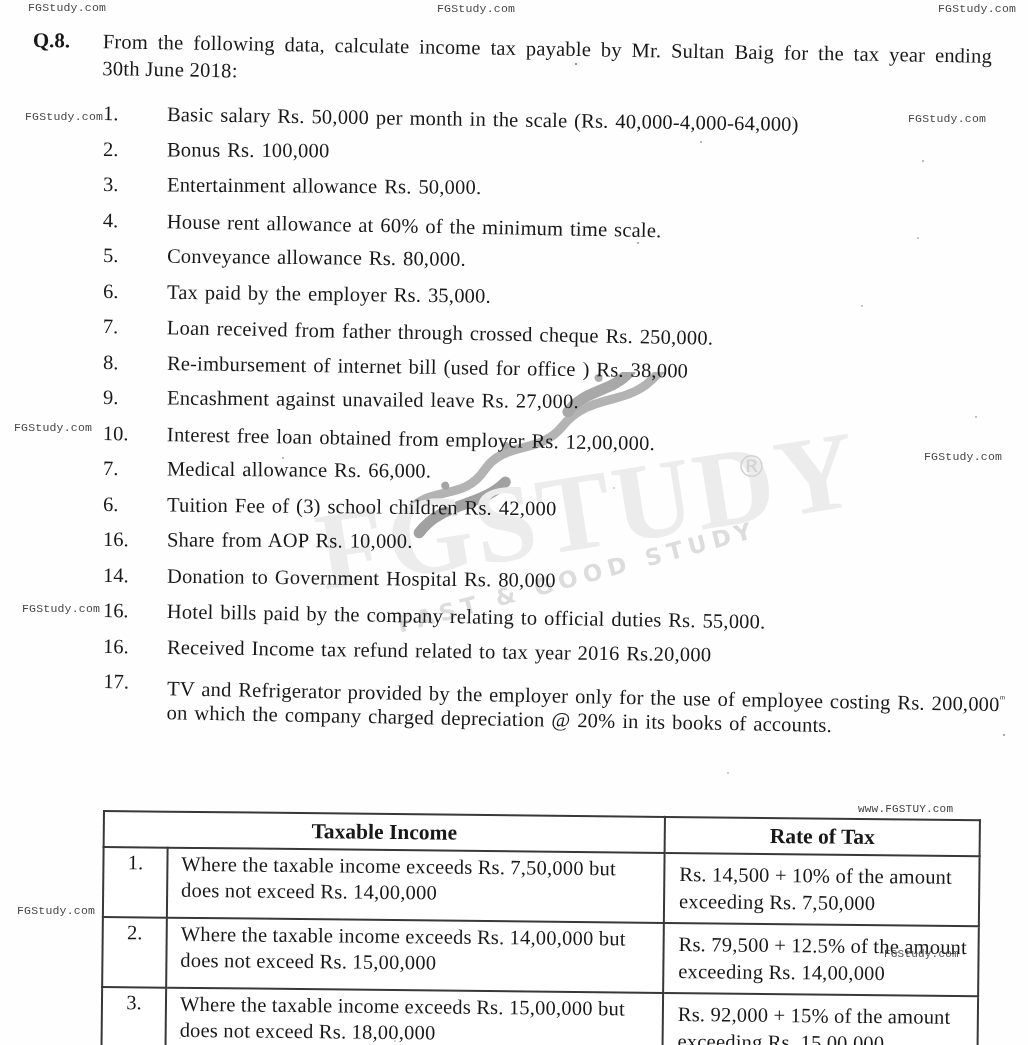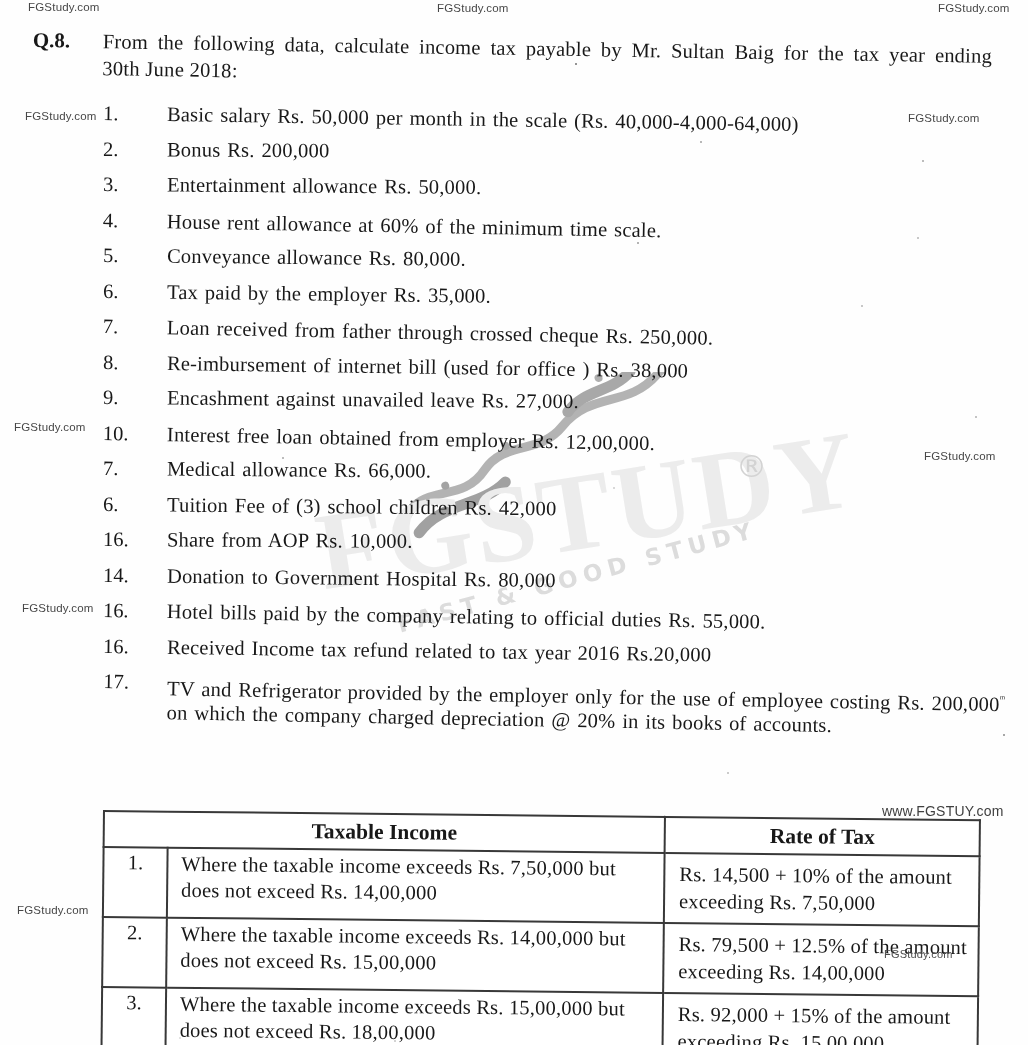--- a/index.html
+++ b/index.html
@@ -6,34 +6,34 @@
   body{
     width:1028px;height:1045px;position:relative;overflow:hidden;
     background:#fefefe;color:#181818;
     font-family:"Liberation Serif", serif;
   }
   .page{position:absolute;inset:0;}
 
   
   .margin-label{
     position:absolute;
-    font-family:Liberation Sans, sans-serif;
+    font-family:Liberation Mono, monospace;
     font-size:11.5px;color:#474747;letter-spacing:.2px;
     white-space:nowrap;z-index:6;
   }
   .wm-top-left{left:28px;top:1px;}
   .wm-top-center{left:437px;top:2px;}
   .wm-top-right{left:938px;top:2px;}
   .wm-mid-left-1{left:25px;top:110px;}
   .wm-mid-right-1{left:908px;top:112px;}
   .wm-mid-left-2{left:14px;top:421px;}
   .wm-mid-right-2{left:924px;top:450px;}
   .wm-mid-left-3{left:22px;top:602px;}
   .wm-bottom-left{left:17px;top:904px;}
-  .wm-table-url{left:858px;top:803px;font-size:14px;color:#3f3f3f;margin-left:24px;}
+  .wm-table-url{left:858px;top:803px;font-size:11px;color:#3f3f3f;}
   .wm-table-inline{left:884px;top:948px;font-size:11px;color:#4c4c4c;z-index:7;}
 
   
   .wm-layer{position:absolute;inset:0;z-index:1;pointer-events:none;}
   .wm-urdu-svg{position:absolute;left:382px;top:372px;opacity:.85;}
   .wm-big{
     position:absolute;left:318px;top:498px;width:480px;
     font-size:110px;font-weight:bold;letter-spacing:3px;line-height:1;
     color:#ececec;transform:rotate(-9deg);transform-origin:left center;
     white-space:nowrap;
@@ -161,21 +161,21 @@
   </div>
 
   <div class="items" id="items">
     <div class="item">
       <span class="item-num">1.</span>
       <span class="item-line"><span>Basic salary Rs. 50,000 per month in the scale (Rs. 40,000-4,000-64,000)</span></span>
     </div>
 
     <div class="item">
       <span class="item-num">2.</span>
-      <span class="item-line"><span>Bonus Rs. 200,000</span></span>
+      <span class="item-line"><span>Bonus Rs. 100,000</span></span>
     </div>
 
     <div class="item">
       <span class="item-num">3.</span>
       <span class="item-line"><span>Entertainment allowance Rs. 50,000.</span></span>
     </div>
 
     <div class="item">
       <span class="item-num">4.</span>
       <span class="item-line"><span>House rent allowance at 60% of the minimum time scale.</span></span>

